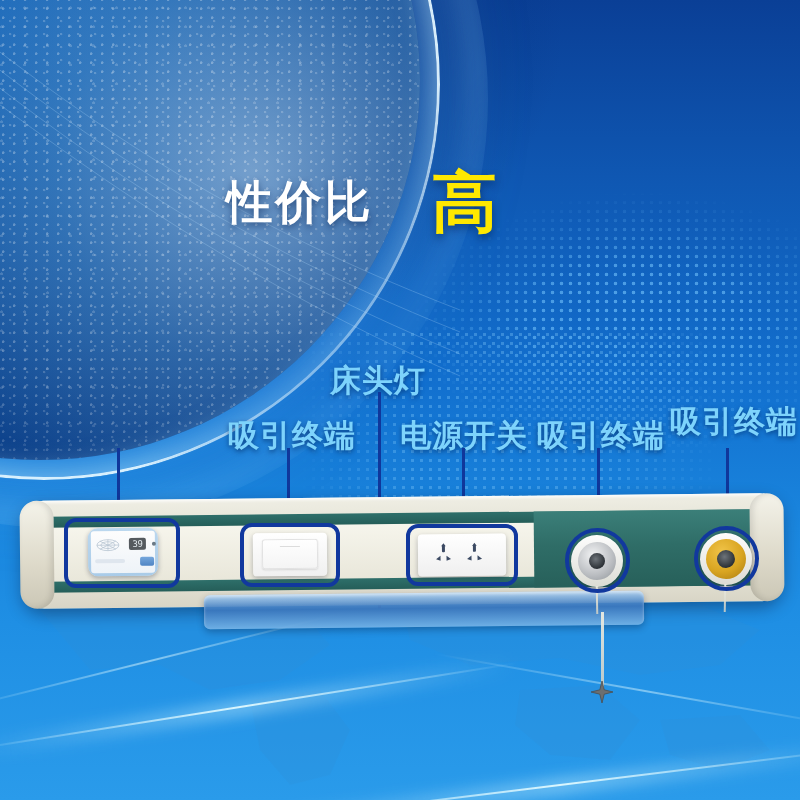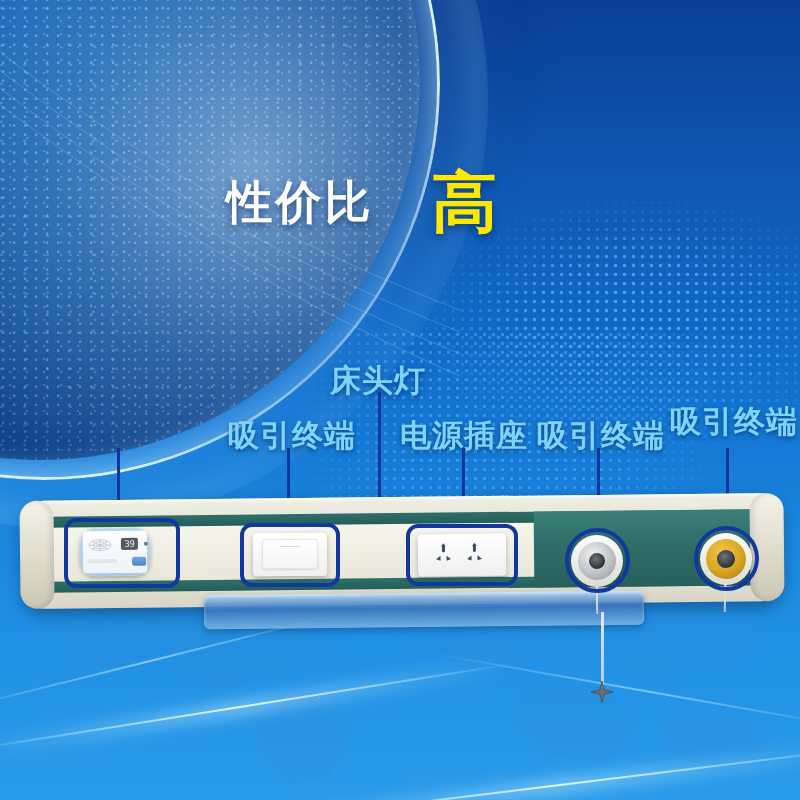--- a/index.html
+++ b/index.html
@@ -111,21 +111,21 @@
     background:linear-gradient(180deg,rgba(120,175,225,.92),rgba(60,120,190,.92) 45%,rgba(120,180,230,.88));
     box-shadow:0 3px 7px rgba(0,15,50,.3), inset 0 2px 3px rgba(255,255,255,.45);
     transform:rotate(-0.6deg);}
   .rail-shade{position:absolute;left:0;top:0;width:100%;height:12px;border-radius:6px 6px 0 0;
     background:linear-gradient(180deg,rgba(255,255,255,.35),rgba(255,255,255,0));}
 
   
   .hibox{position:absolute;border:4px solid #11389e;border-radius:12px;box-sizing:border-box;}
 
   
-  .intercom{position:absolute;left:80px;top:528px;width:70px;height:48px;border-radius:16px;
+  .intercom{position:absolute;left:88px;top:528px;width:70px;height:48px;border-radius:10px;
     background:linear-gradient(180deg,#bcd8ef,#a9cbe8);transform:rotate(-0.6deg);
     box-shadow:0 2px 5px rgba(0,10,40,.3);}
   .intercom-face{position:absolute;left:3px;top:3px;right:3px;bottom:3px;border-radius:3px;
     background:linear-gradient(180deg,#fdfdfd,#eef3f8);}
   .grille{position:absolute;left:7px;top:10px;width:26px;height:14px;opacity:.6;}
   .digi{position:absolute;left:41px;top:10px;width:17px;height:12px;border-radius:2px;
     background:#555a5e;color:#dfe6ea;font-family:"DejaVu Sans Mono","Liberation Mono",monospace;
     font-size:9px;line-height:12px;text-align:center;letter-spacing:-.5px;}
   .led{position:absolute;left:64px;top:14px;width:4px;height:4px;border-radius:50%;background:#6b7a86;}
   .slot{position:absolute;left:7px;top:31px;width:30px;height:4px;border-radius:2px;background:#dfe6ee;}
@@ -195,21 +195,21 @@
   <div class="sweep" style="left:240px;top:784px;width:640px;transform:rotate(-7deg);"></div>
   <div class="sweep" style="left:-60px;top:660px;width:420px;transform:rotate(-14deg);opacity:.55;"></div>
   <div class="sweep" style="left:430px;top:690px;width:430px;transform:rotate(10deg);opacity:.5;"></div>
 
   <div class="subline">
     <span class="sl-w">性价比</span><span class="sl-gap"></span><span class="sl-y">高</span>
   </div>
 
   <div class="label" style="left:228px;top:415px;">吸引终端</div>
   <div class="label" style="left:330px;top:360px;">床头灯</div>
-  <div class="label" style="left:400px;top:415px;">电源插座</div>
+  <div class="label" style="left:400px;top:415px;">电源开关</div>
   <div class="label" style="left:537px;top:415px;">吸引终端</div>
   <div class="label" style="left:670px;top:401px;">吸引终端</div>
 
   <div class="leader" style="left:117px;top:448px;height:82px;"></div>
   <div class="leader" style="left:287px;top:448px;height:86px;"></div>
   <div class="leader" style="left:378px;top:392px;height:216px;"></div>
   <div class="leader" style="left:462px;top:448px;height:86px;"></div>
   <div class="leader" style="left:597px;top:448px;height:84px;"></div>
   <div class="leader" style="left:726px;top:448px;height:82px;"></div>
 

